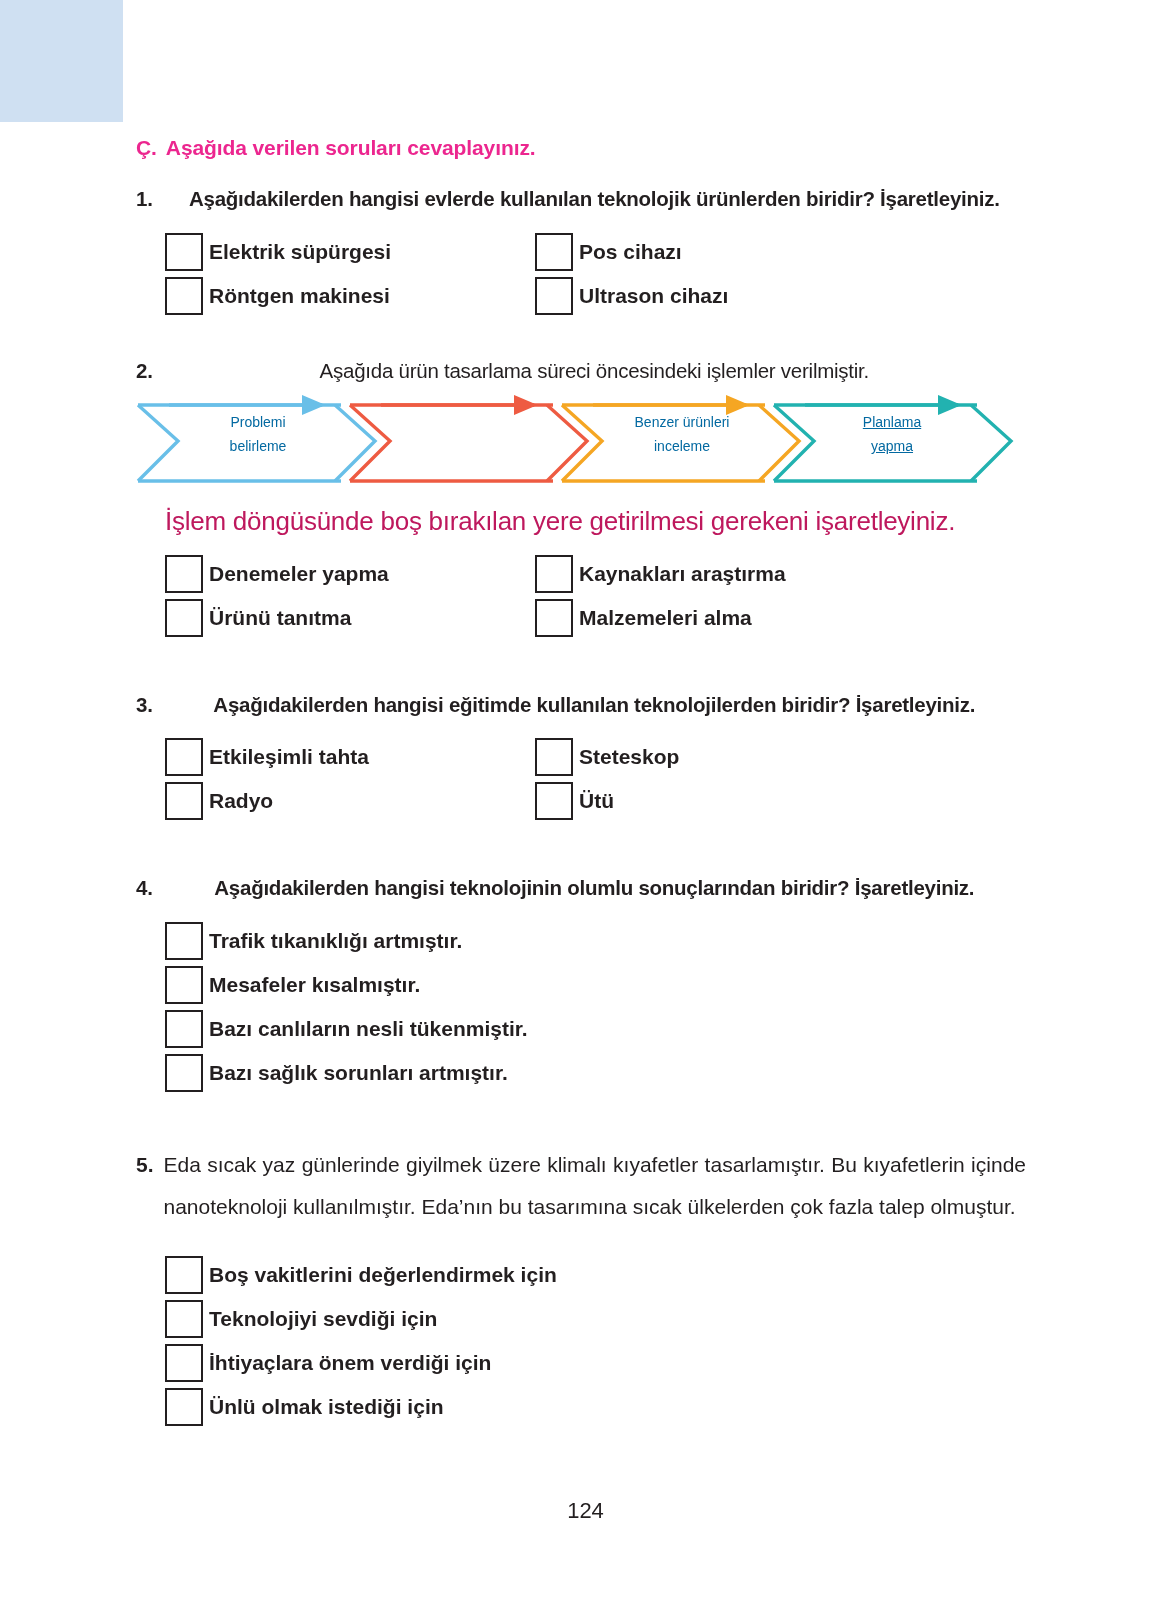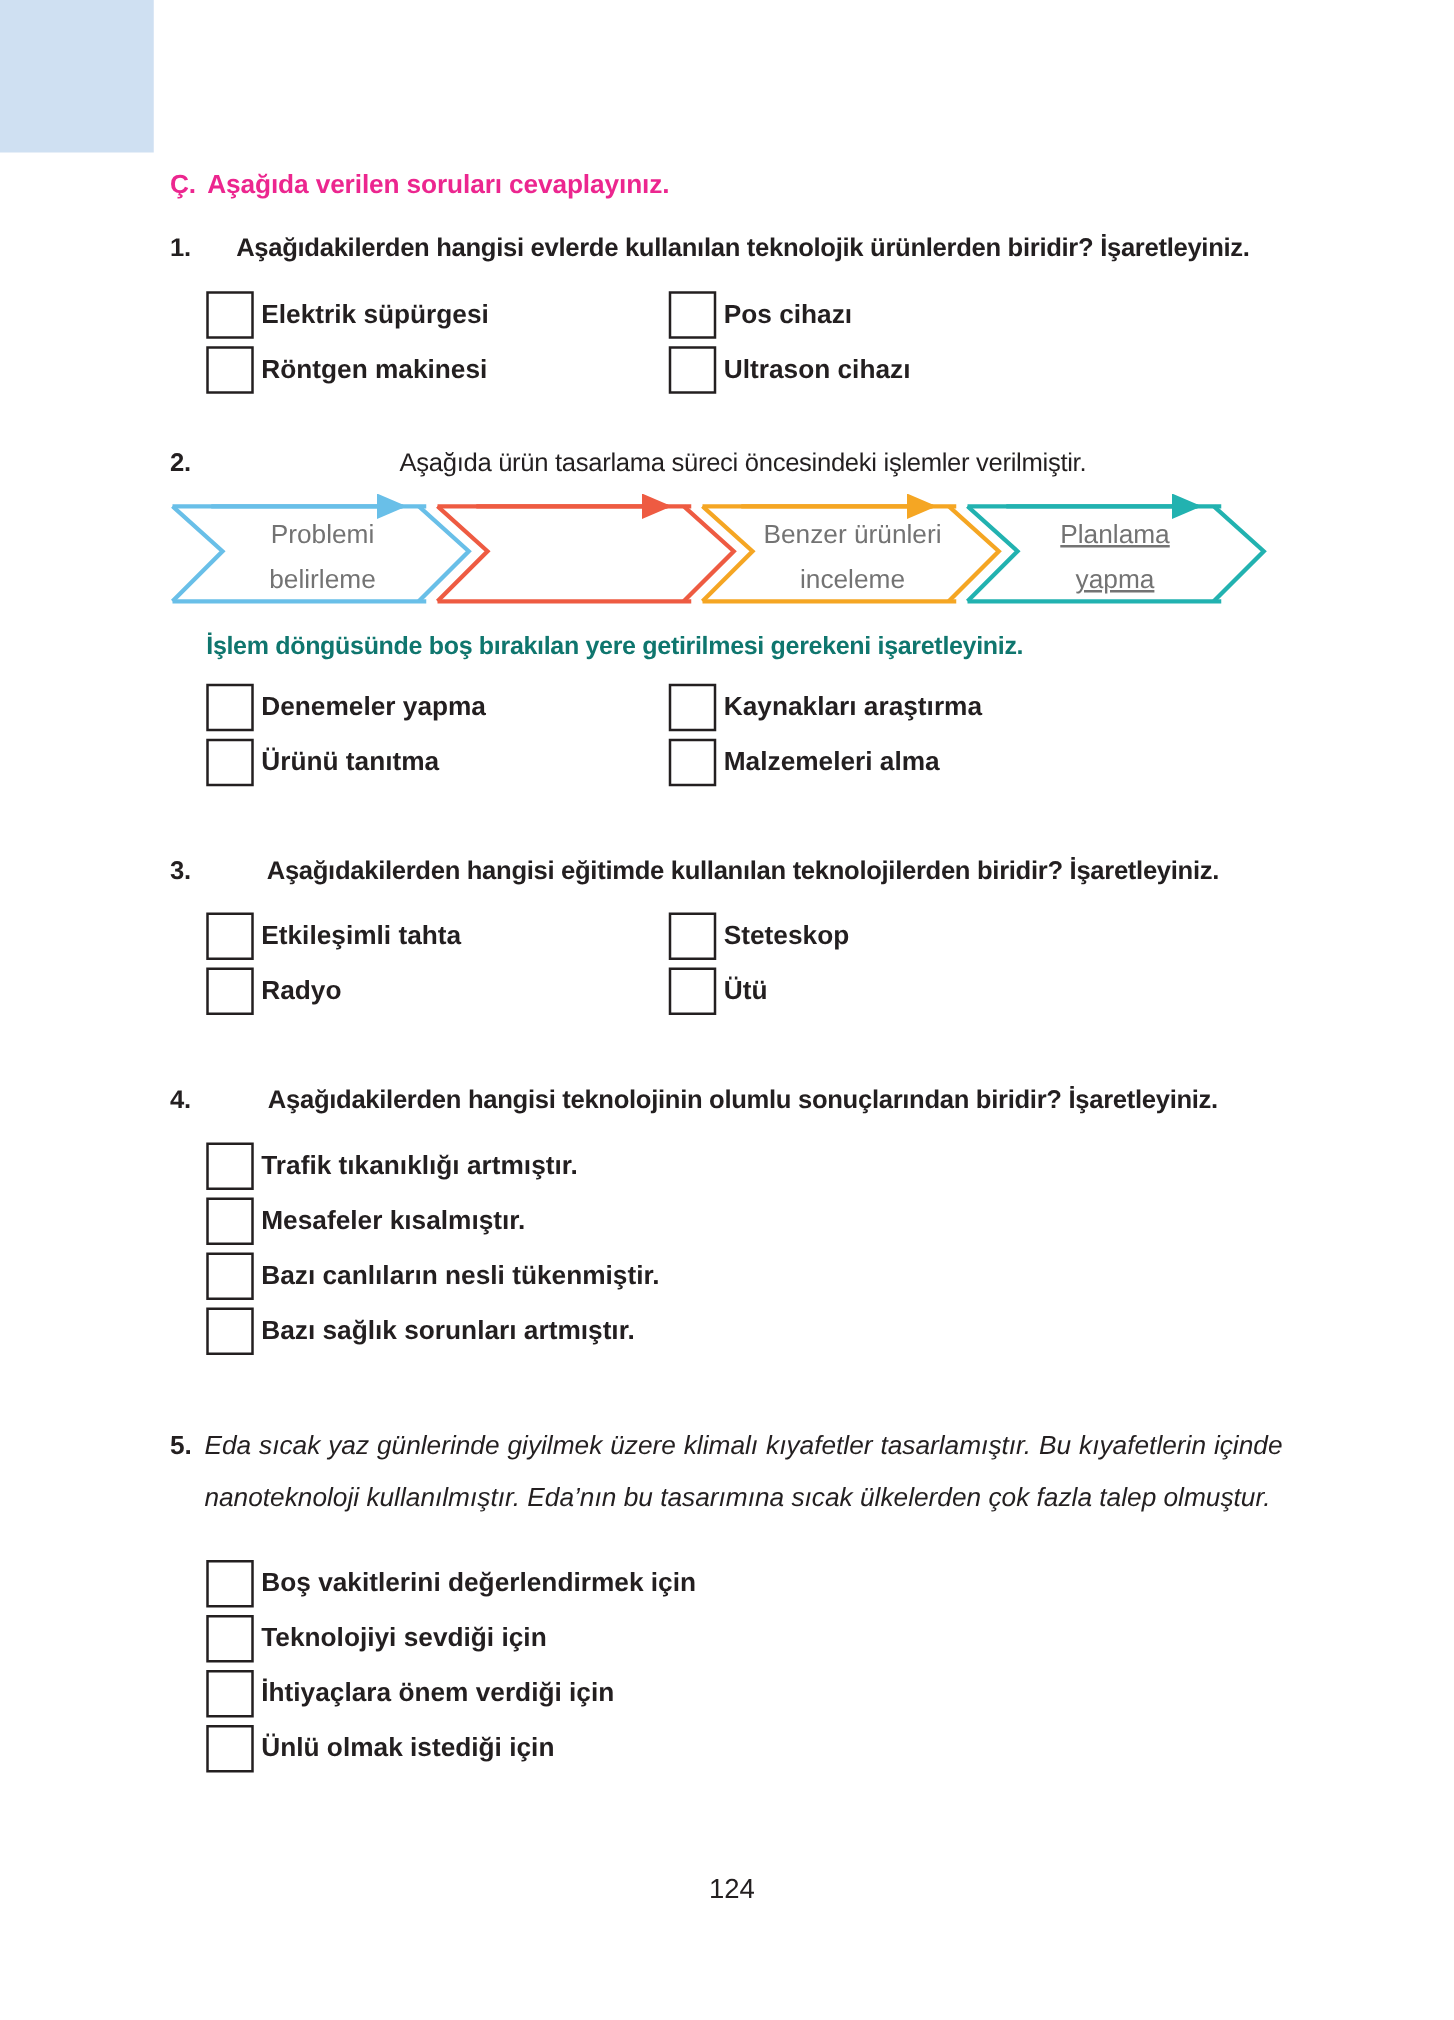--- a/index.html
+++ b/index.html
@@ -71,24 +71,24 @@
     color: #231f20;
   }
   .q-num { flex: 0 0 auto; }
   .q-text { flex: 1 1 auto; text-align: center; }
 
   
   .q-head.plain { font-weight: normal; }
   .q-head.plain .q-num { font-weight: bold; }
 
   .sub-prompt {
-    font-weight: bold;
-    font-size: 20px;
+    font-weight: normal;
+    font-size: 26px;
     letter-spacing: -0.25px;
-    color: #0f766e;
+    color: #be185d;
     margin: 0 0 0 29px;
   }
 
   
   .opts {
     margin-left: 29px;
   }
   .opts-grid {
     display: grid;
     grid-template-columns: 370px auto;
@@ -124,36 +124,36 @@
   .flow {
     position: relative;
     width: 890px;
     height: 95px;
     margin: 6px 0 0 0;
   }
   .flow svg { display: block; }
   .flow .flow-label {
     position: absolute;
     text-align: center;
-    font-size: 21px;
+    font-size: 14px;
     line-height: 1.75;
-    color: #737373;
+    color: #0369a1;
     pointer-events: none;
   }
 
   
   .para {
     display: flex;
     gap: 10px;
     font-size: 21px;
     line-height: 2.0;
     color: #231f20;
   }
   .para .p-num { flex: 0 0 auto; font-weight: bold; }
-  .para .p-body { flex: 1 1 auto; text-align: justify; font-style: italic; }
+  .para .p-body { flex: 1 1 auto; text-align: justify; }
 
   
   #page-number {
     position: absolute;
     left: 4px;
     top: 1498px;
     width: 1163px;
     text-align: center;
     font-size: 22px;
     color: #231f20;

